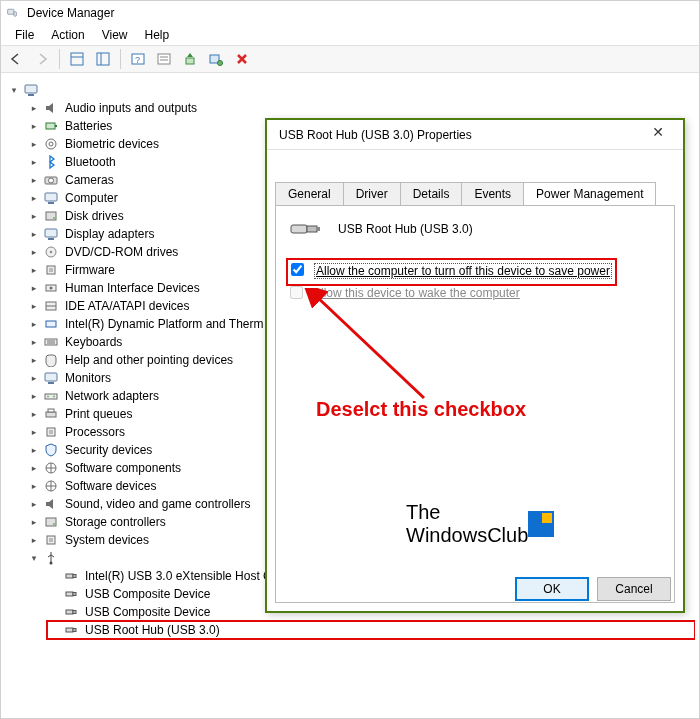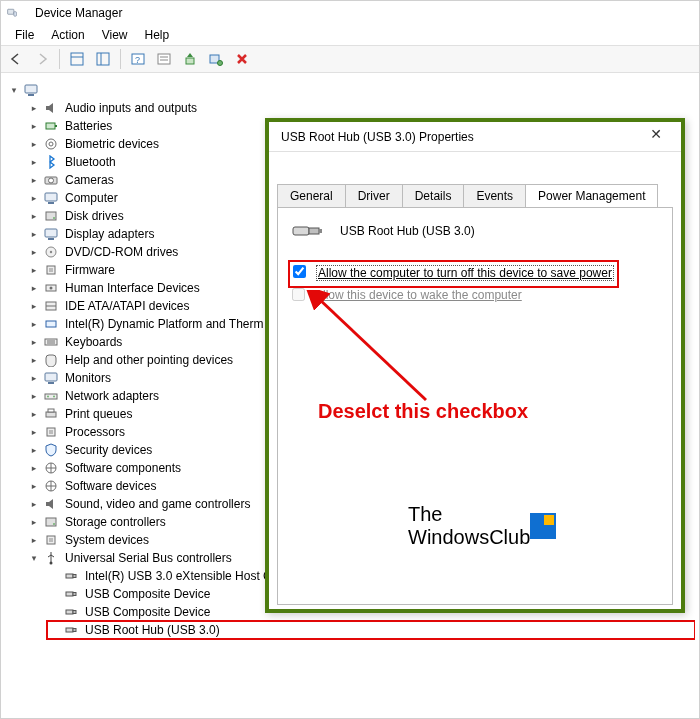--- a/index.html
+++ b/index.html
@@ -24,21 +24,20 @@
     background: #fff;
   }
 
   .titlebar {
     height: 24px;
     padding-left: 6px;
     display: flex;
     align-items: center;
     background: #fff;
     font-size: 12px;
-    gap: 8px;
   }
   .titlebar svg { margin-right: 6px; }
 
   .menubar {
     height: 20px;
     padding: 0 6px;
     display: flex;
     align-items: center;
     gap: 1px;
     font-size: 12px;
@@ -98,21 +97,21 @@
   .hl-red { outline: 2px solid #e30808; outline-offset: -1px; }
 
   
   .dialog {
     position: absolute;
     left: 265px;
     top: 118px;
     width: 420px;
     height: 495px;
     background: #fff;
-    border: 4px solid #4d7c0f;
+    border: 2px solid #4d7c0f;
     box-shadow: 2px 2px 8px rgba(0,0,0,0.2);
   }
   .dlg-title {
     height: 30px;
     padding: 0 10px 0 12px;
     display: flex;
     align-items: center;
     font-size: 12px;
     border-bottom: 1px solid #e0e0e0;
   }
@@ -611,21 +610,20 @@
             </li>
             <li>
               <div class="row">
                 <span class="exp">▾</span>
                 <span class="icon">
                   <svg width="14" height="14" viewBox="0 0 14 14">
                     <path d="M7 1v10M7 4l-3 2M7 4l3 2" stroke="#444" fill="none"></path>
                     <circle cx="7" cy="12" r="1.5" fill="#444"></circle>
                   </svg>
                 </span>
-                <span class="label">Universal Serial Bus controllers</span>
               </div>
               <ul>
                 <li>
                   <div class="row ">
                     <span class="exp"></span>
                     <span class="icon">
                       <svg width="14" height="14" viewBox="0 0 14 14">
                         <rect x="2" y="5" width="7" height="4" fill="#d9d9d9" stroke="#555"></rect>
                         <rect x="9" y="5.5" width="3" height="3" fill="#bfbfbf" stroke="#555"></rect>
                       </svg>
@@ -734,13 +732,17 @@
       </div>
       <span class="wm-sq">
         <svg width="26" height="26" viewBox="0 0 26 26">
           <rect x="0" y="0" width="26" height="26" fill="#0f6fd1"></rect>
           <rect x="14" y="2" width="10" height="10" fill="#ffb800"></rect>
         </svg>
       </span>
     </div>
   </div>
 
+  <div class="dlg-buttons">
+    <div class="win-btn primary">OK</div>
+    <div class="win-btn">Cancel</div>
+  </div>
 </div>
 
 </body></html>

